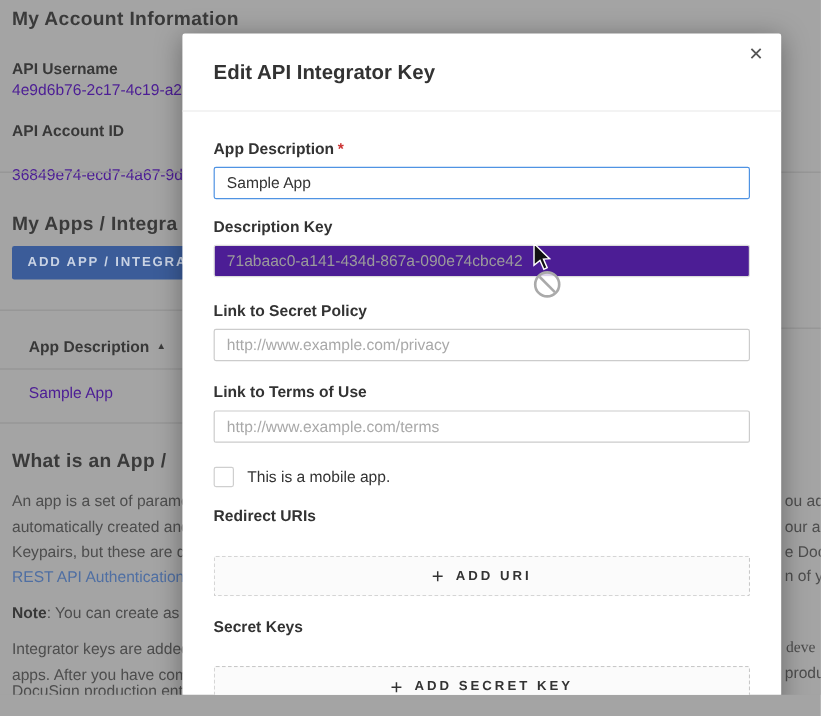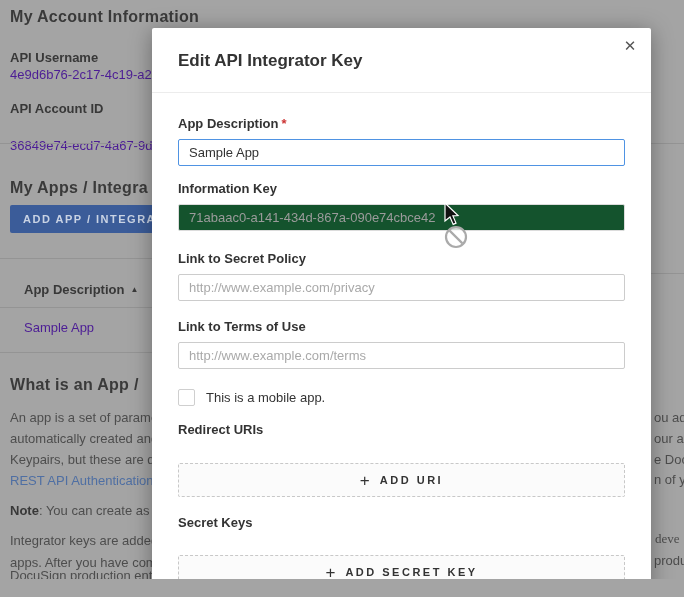--- a/index.html
+++ b/index.html
@@ -27,21 +27,21 @@
   .modal-title { position:absolute; left:26px; top:23px; font-size:17px; font-weight:bold; color:#333; }
   .modal-close { position:absolute; top:6px; right:9px; width:24px; height:24px; border:none; background:none;
     font-size:15px; color:#555; cursor:pointer; line-height:24px; text-align:center; }
   .modal-body { padding:0 26px; }
   .f-label { font-size:13px; font-weight:bold; color:#333; margin-bottom:8px; }
   .req { color:#cc3333; font-weight:bold; margin-left:3px; }
   .f-input { display:block; width:100%; height:27px; border:1px solid #cccccc; border-radius:2px;
     padding:0 10px; font-size:13px; color:#333; font-family:"Liberation Sans", sans-serif; background:#fff; }
   .f-input::placeholder { color:#a9a9a9; opacity:1; }
   .f-input.focused { border:1px solid #4f93e3; }
-  .f-input:disabled { background:#14532d; color:#9b9b9b; border-color:#dcdcdc; }
+  .f-input:disabled { background:#4c1d95; color:#9b9b9b; border-color:#dcdcdc; }
   .mt23{margin-top:23px}.mt20{margin-top:20px}.mt18{margin-top:18px}
   .mt16{margin-top:16px}.mt15{margin-top:15px}.mt26{margin-top:26px}.mt25{margin-top:25px}
   .checkbox-row { margin-top:20px; display:flex; align-items:center;text-align:right; }
   .checkbox-box { width:17px; height:17px; border:1px solid #cfcfcf; border-radius:2px; background:#fff; }
   .checkbox-label { font-size:13px; color:#333; margin-left:11px; }
   .dashed-btn { width:100%; height:34px; border:1px dashed #c8c8c8; background:#fbfbfb; border-radius:2px;
     display:flex; align-items:center; justify-content:center; gap:10px; cursor:pointer;
     font-family:"Liberation Sans", sans-serif; }
   .dashed-btn .plus { font-size:17px; font-weight:normal; color:#333; line-height:1; }
   .dashed-btn .btn-text { font-size:11px; font-weight:bold; letter-spacing:2.5px; color:#333; }
@@ -111,21 +111,21 @@
       <button class="modal-close">✕</button>
     </div>
 
     <div class="modal-body">
 
       <div class="f-label mt23">
         <span>App Description</span><span class="req">*</span>
       </div>
       <input class="f-input focused" type="text" value="Sample App" style="">
 
-      <div class="f-label mt15">Information Key</div>
+      <div class="f-label mt15">Description Key</div>
       <input class="f-input" type="text" disabled="" value="71abaac0-a141-434d-867a-090e74cbce42" style="">
 
       <div class="f-label mt20">Link to Secret Policy</div>
       <input class="f-input" type="text" placeholder="http://www.example.com/privacy" style="">
 
       <div class="f-label mt18">Link to Terms of Use</div>
       <input class="f-input" type="text" placeholder="http://www.example.com/terms" style="">
 
       <div class="checkbox-row">
         <div class="checkbox-box"></div>

